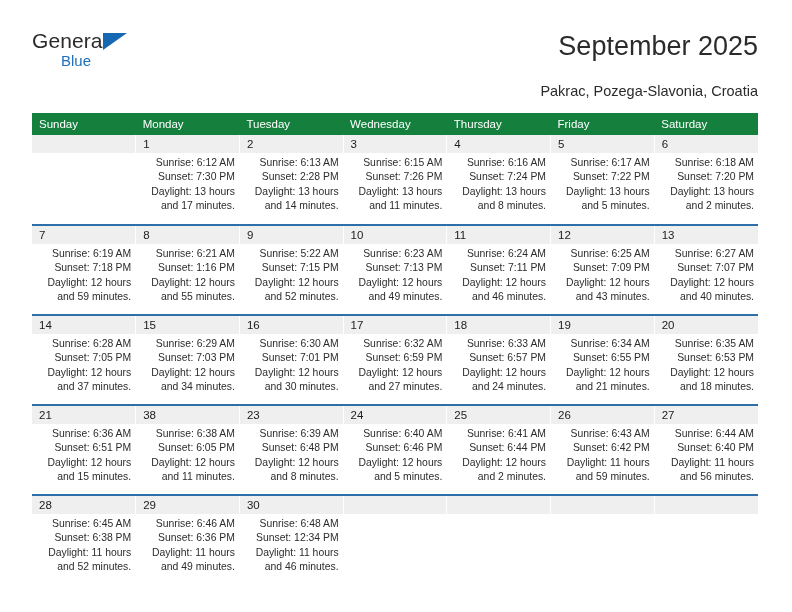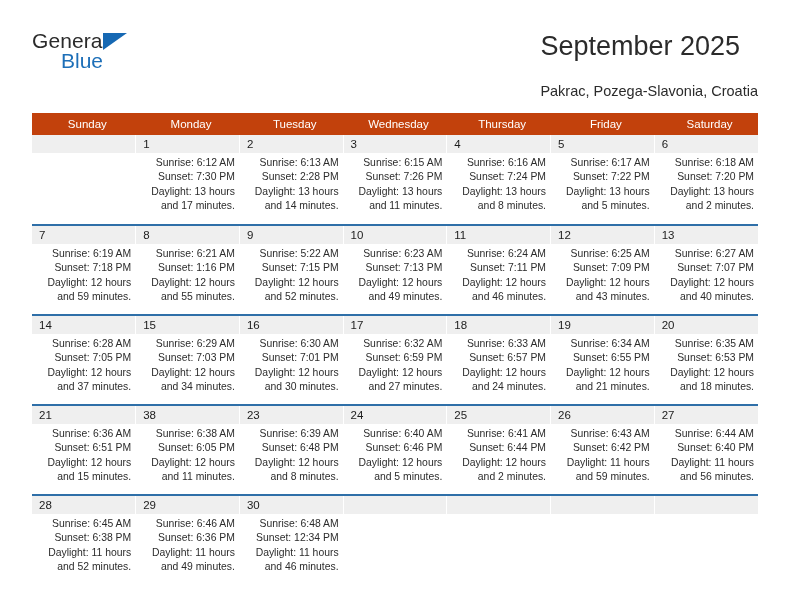--- a/index.html
+++ b/index.html
@@ -36,38 +36,38 @@
     padding-top: 2px;
   }
   .logo-general {
     font-size: 21px;
     color: #2b2b2b;
     letter-spacing: .1px;
     line-height: 22px;
     display: block;
   }
   .logo-blue {
-    font-size: 21px;
+    font-size: 15px;
     color: #1d6fb8;
     line-height: 20px;
     display: block;
     margin-left: 29px;
     margin-top: -1px;
   }
   .logo-tri {
     position: absolute;
     left: 71px;
     top: 5px;
     width: 0;
     height: 0;
     border-left: 24px solid #1668b3;
     border-bottom: 17px solid transparent;
   }
   .title-wrap {
-    text-align: left;
+    text-align: right;
     padding-top: 2px;
   }
   .cal-title {
     font-size: 27px;
     color: #2b2b2b;
     line-height: 32px;
     white-space: nowrap;
   }
   .cal-sub {
     font-size: 14.5px;
@@ -82,25 +82,25 @@
     padding: 0 34px 0 32px;
     margin-top: 12px;
     box-sizing: border-box;
   }
   table.cal {
     width: 726px;
     border-collapse: collapse;
     table-layout: fixed;
   }
   table.cal th {
-    background: #c2410c;
+    background: #15803d;
     color: #ffffff;
     font-size: 11.5px;
     font-weight: normal;
-    text-align: center;
+    text-align: left;
     padding: 5px 0 5px 7px;
     height: 20px;
     box-sizing: border-box;
   }
   table.cal td {
     vertical-align: top;
     padding: 0;
     width: 103.7px;
     border-right: 1px solid #ffffff;
   }

